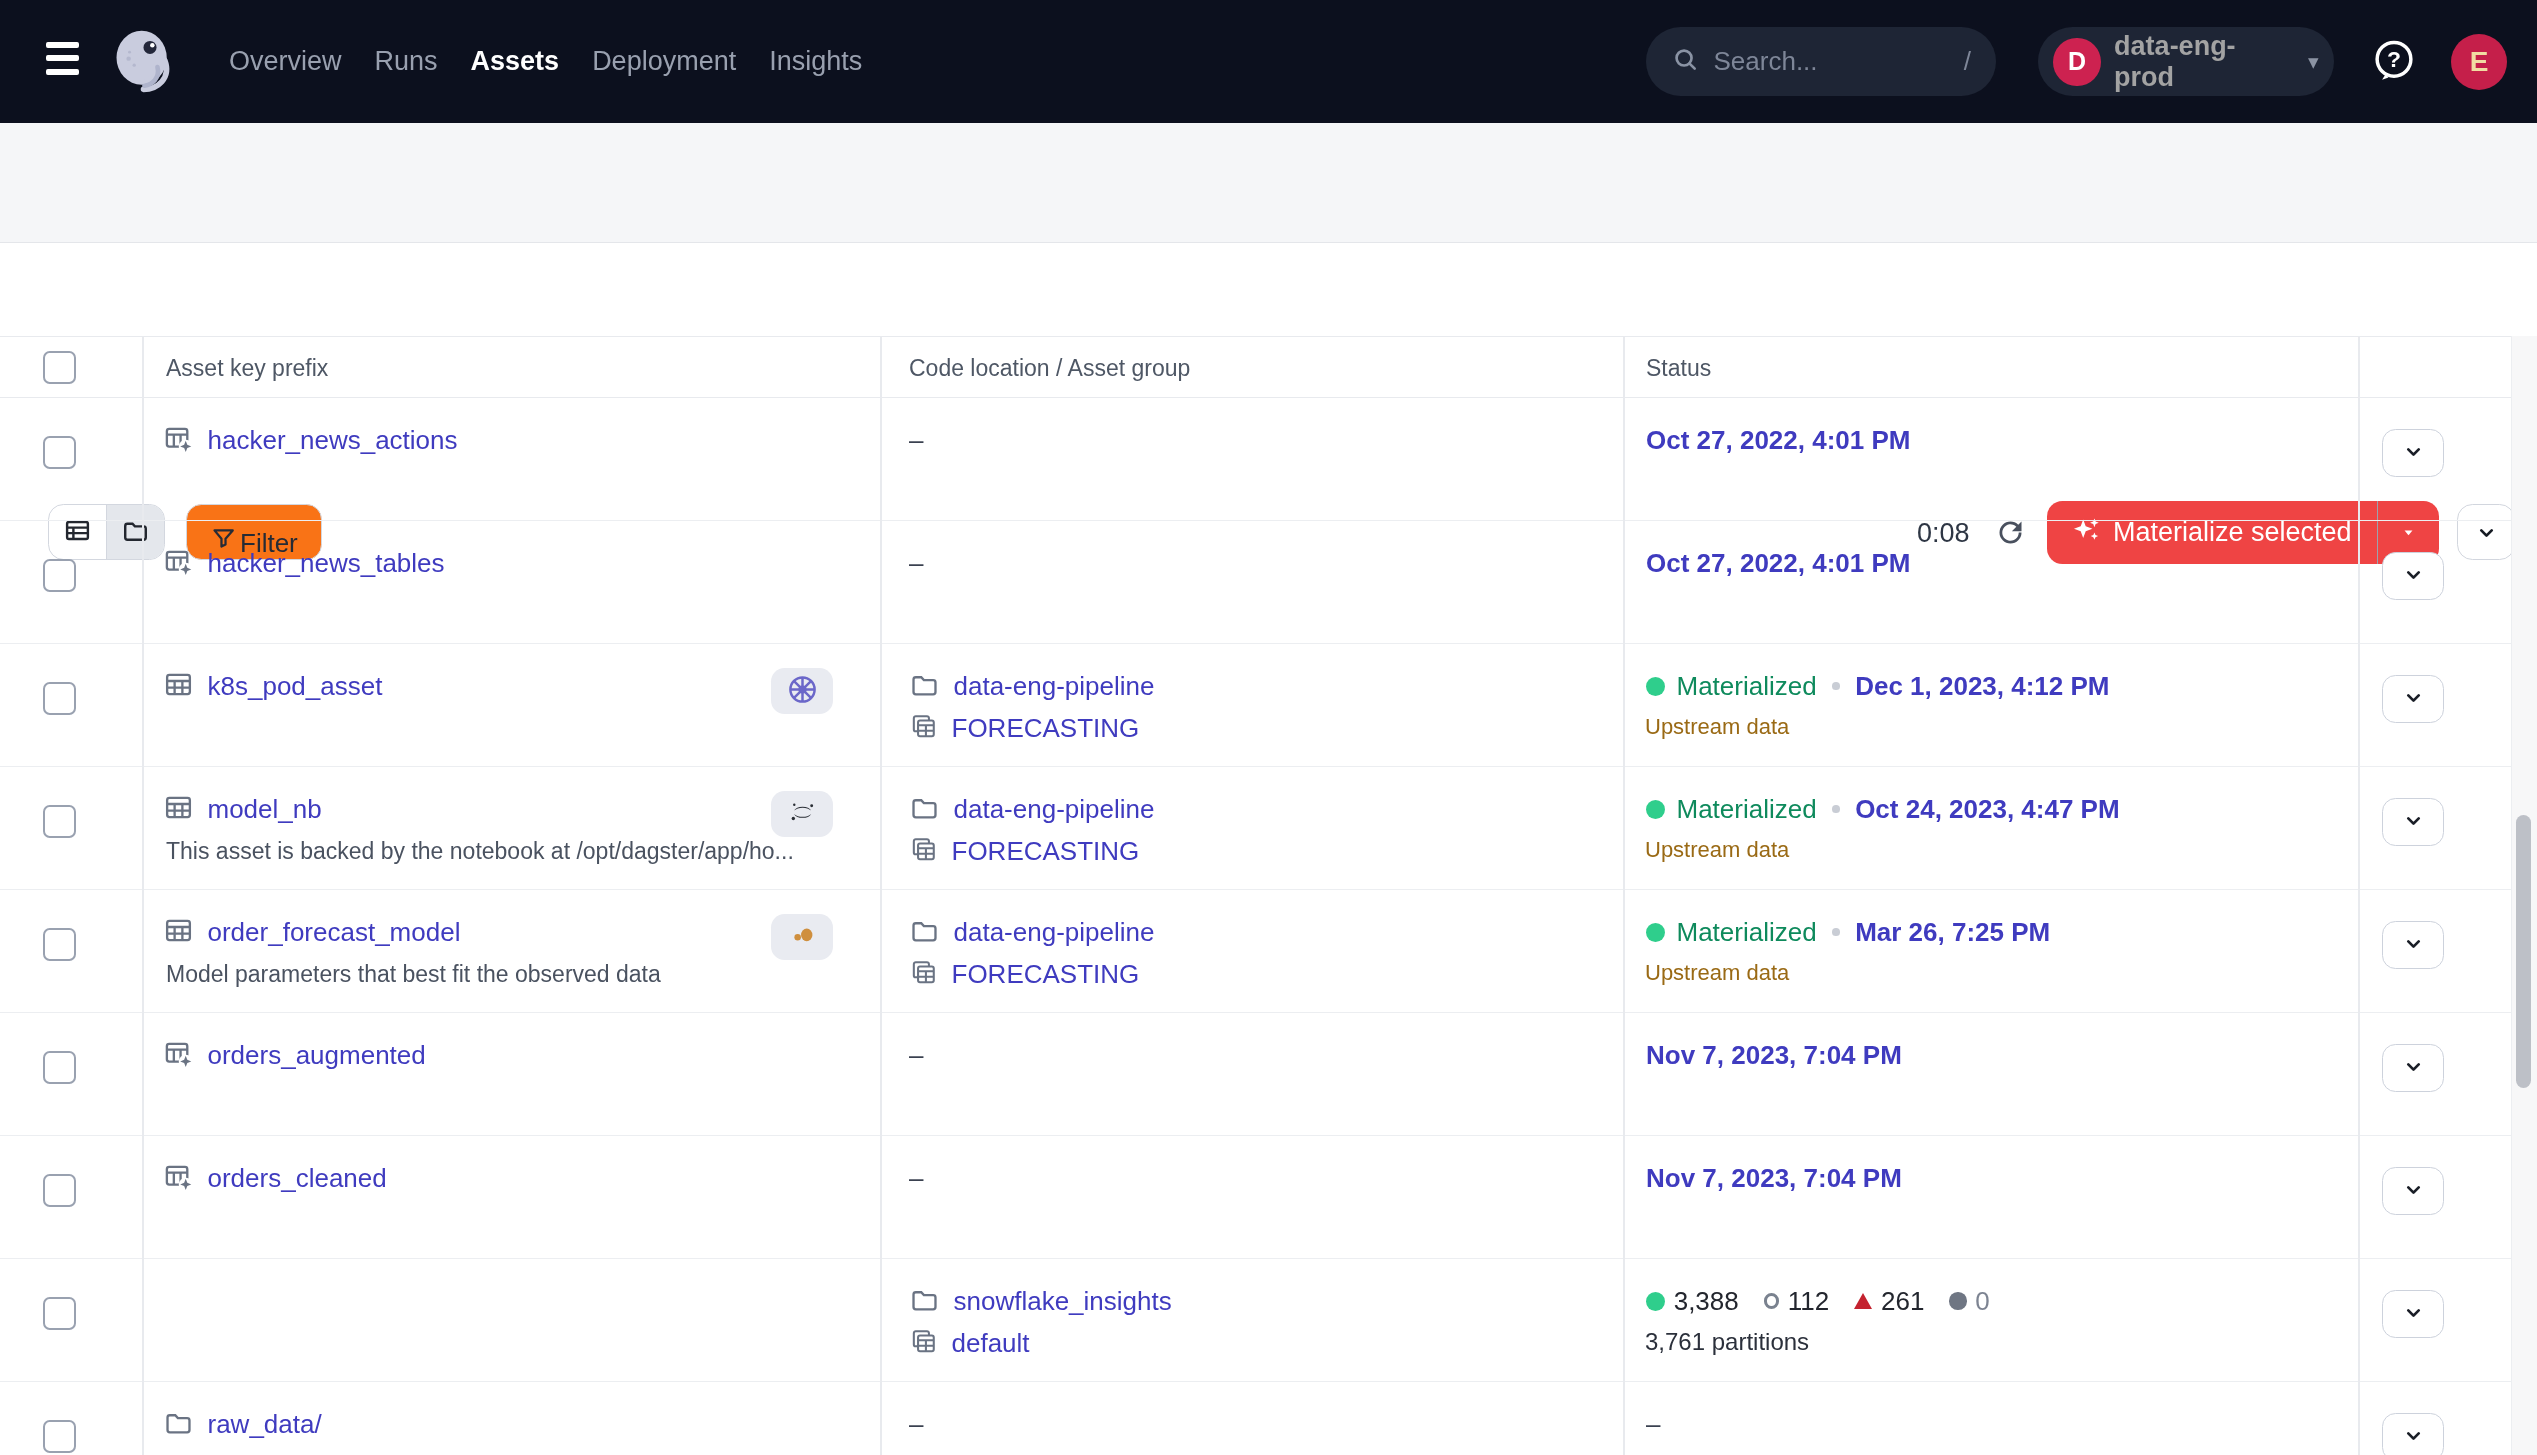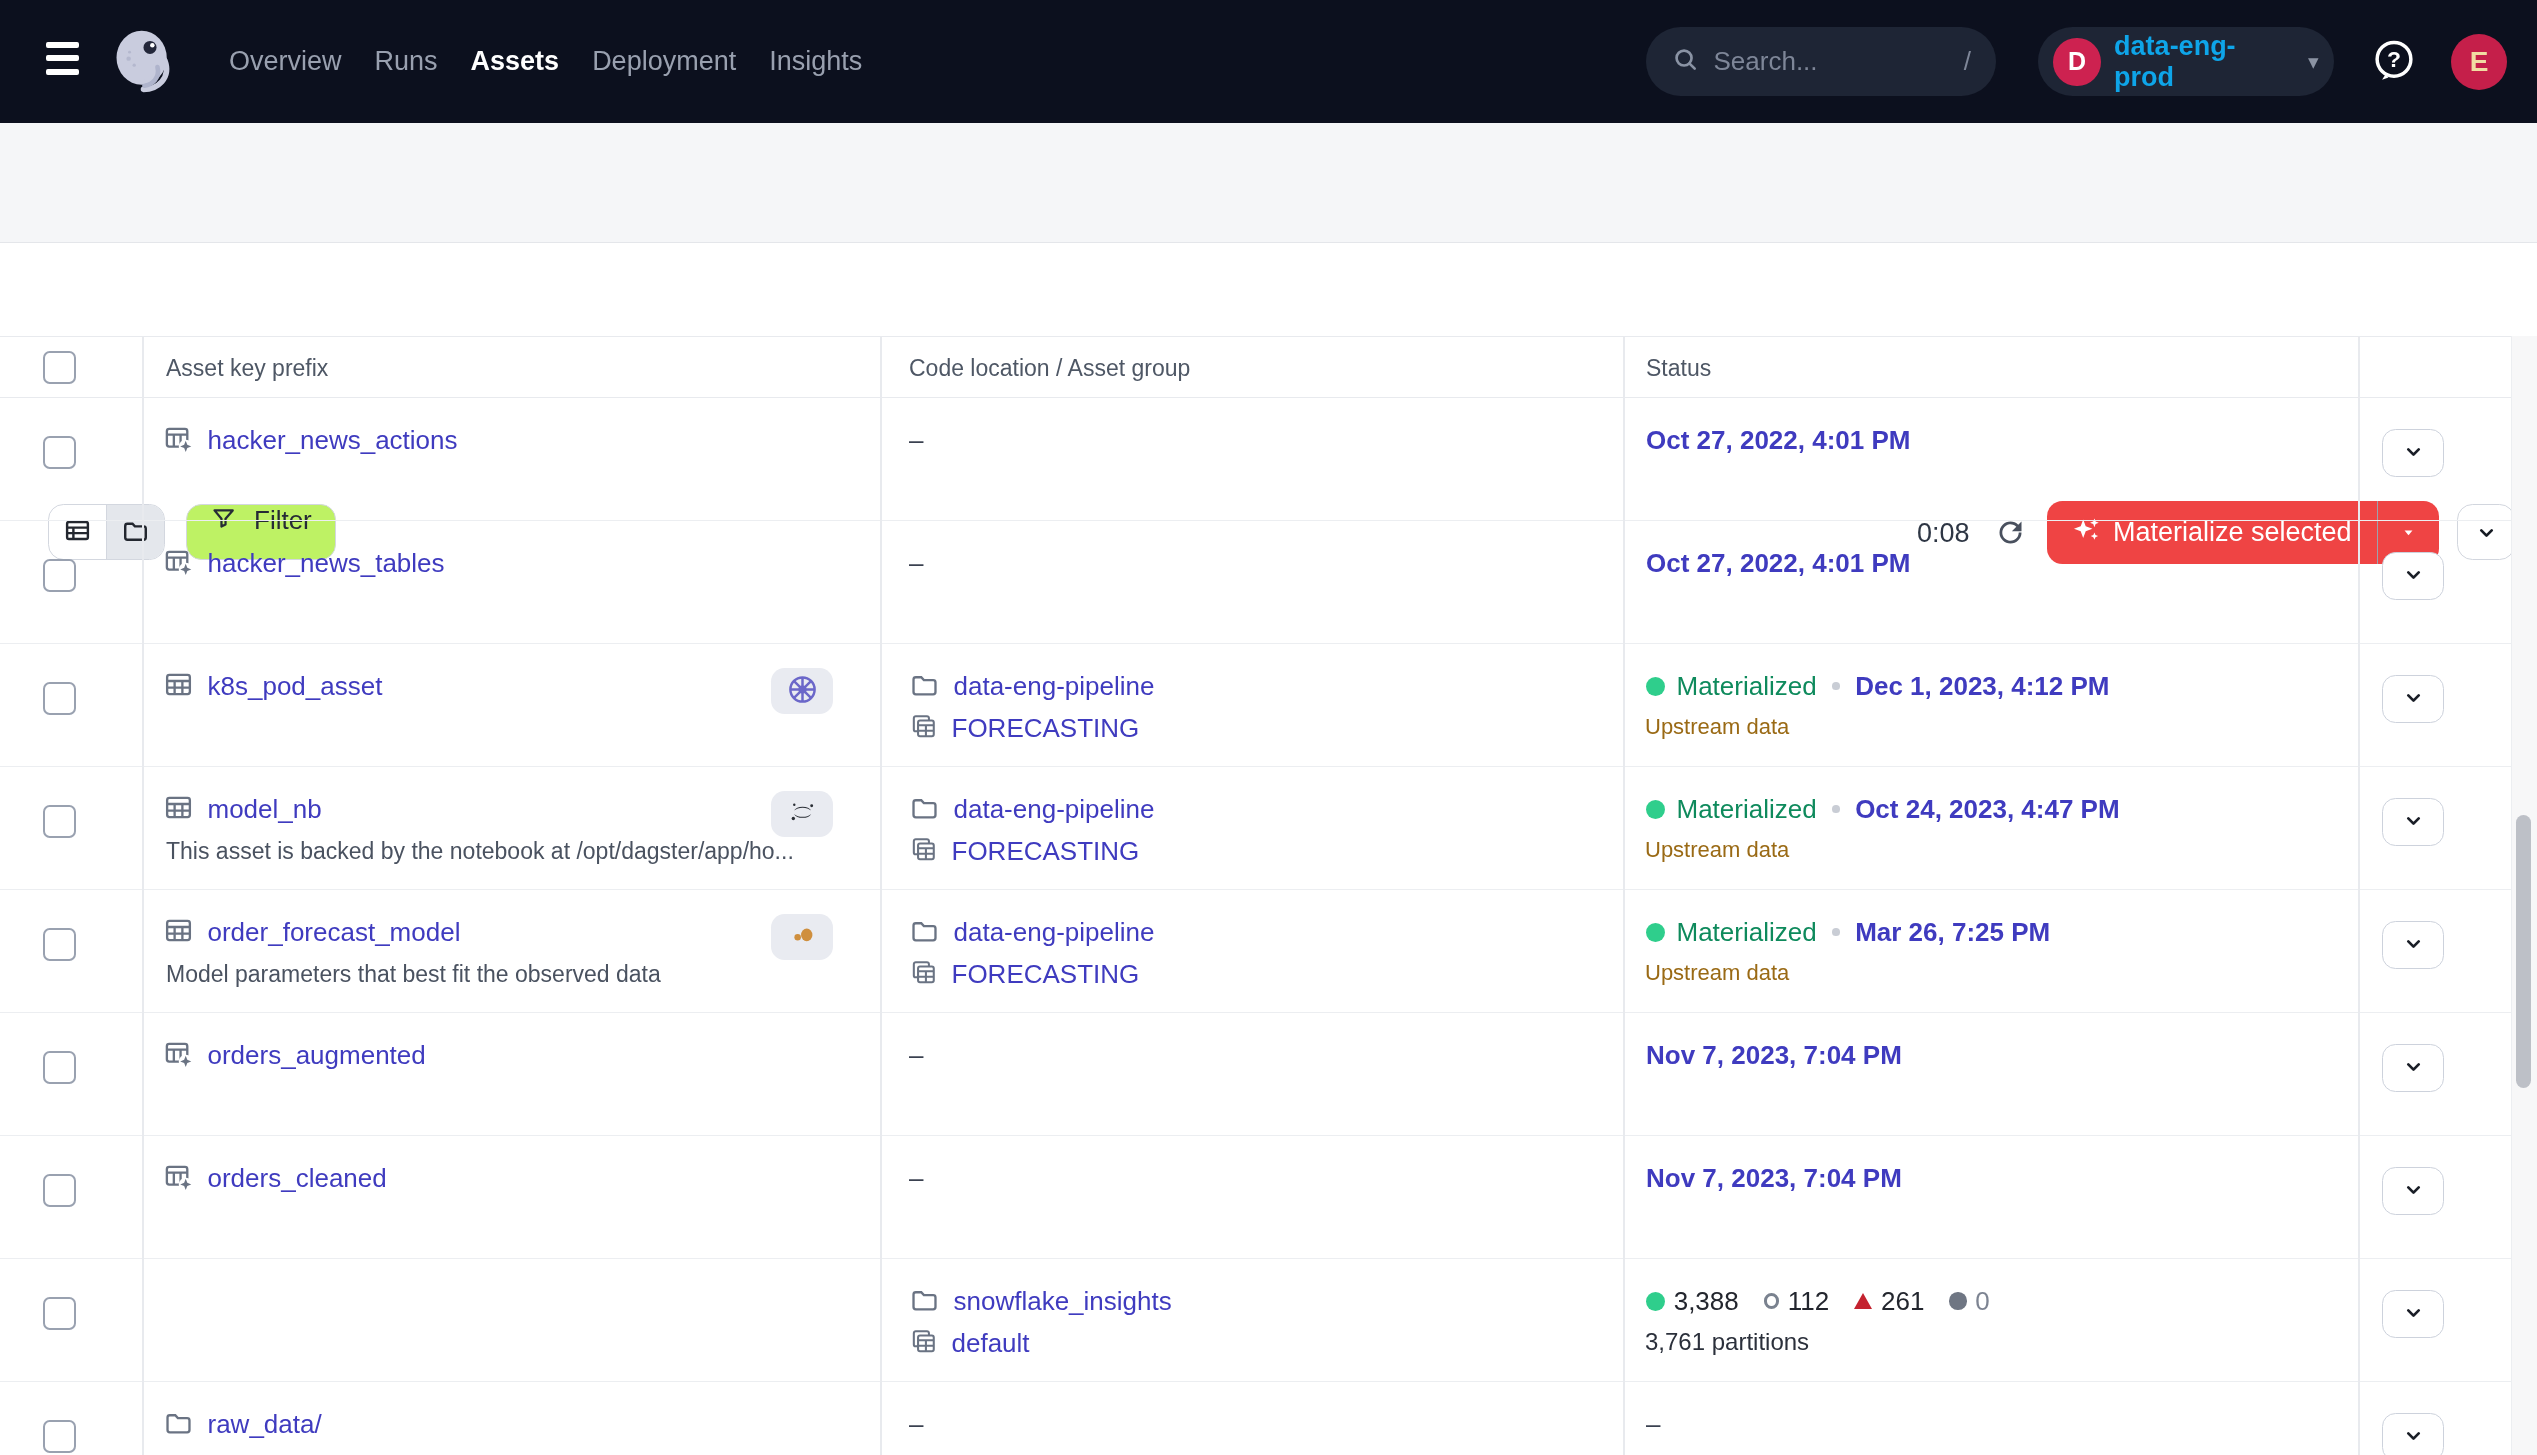--- a/index.html
+++ b/index.html
@@ -18,21 +18,21 @@
   .navitem{font-size:27px;color:#99A0AF;font-weight:500;cursor:pointer;}
   .navitem.active{color:#fff;font-weight:700;}
   .searchpill{position:absolute;left:1646px;top:27px;width:350px;height:69px;background:#1E2535;
     border-radius:35px;display:flex;align-items:center;padding:0 25px;}
   .searchpill .ph{color:#7E8698;font-size:26px;margin-left:13.5px;flex:1;}
   .searchpill .slash{color:#7E8698;font-size:26px;}
   .orgpill{position:absolute;left:2038px;top:27px;width:296px;height:69px;background:#1E2535;
     border-radius:35px;display:flex;align-items:center;padding:0 15.4px;gap:13.5px;cursor:pointer;}
   .orgbadge{width:48px;height:48px;border-radius:50%;background:#CD2250;color:#fff;font-size:25px;
     font-weight:700;display:flex;align-items:center;justify-content:center;}
-  .orgname{color:#0ea5e9;font-size:27px;font-weight:600;}
+  .orgname{color:#a3a3a3;font-size:27px;font-weight:600;}
   .orgcaret{color:#8B93A3;font-size:21px;margin-left:1.9px;}
   .helpbtn{position:absolute;left:2372px;top:38px;width:44px;height:44px;cursor:pointer;}
   .avatar{position:absolute;left:2451px;top:34px;width:56px;height:56px;border-radius:50%;
     background:#C51F4A;color:#F1DCA2;font-size:28px;font-weight:700;display:flex;align-items:center;
     justify-content:center;cursor:pointer;}
   
   .pageband{position:absolute;left:0;top:123px;width:2538px;height:120px;background:#F5F6F8;
     border-bottom:1.9px solid #E4E6EA;}
   .pagetitle{position:absolute;left:87px;top:159px;font-size:38px;font-weight:700;color:#161A23;}
   .lineagelink{position:absolute;right:356px;top:165px;display:flex;align-items:center;gap:11.5px;
@@ -41,21 +41,21 @@
     border:1.9px solid #D6D9DF;border-radius:15.4px;display:flex;align-items:center;gap:11.5px;
     padding:0 25px;font-size:26px;color:#21252E;cursor:pointer;}
   
   .toolbar{position:absolute;left:0;top:243px;width:2538px;height:93px;background:#fff;}
   .segctl{position:absolute;left:48px;top:261px;width:117px;height:56px;border:1.9px solid #D3D7DF;
     border-radius:15.4px;display:flex;overflow:hidden;background:#fff;}
   .seg{flex:1;display:flex;align-items:center;justify-content:center;cursor:pointer;}
   .seg.sel{background:#E4E7EC;}
   .seg:first-child{border-right:1.9px solid #D3D7DF;}
   .filterbtn{position:absolute;left:186px;top:261px;height:56px;border:1.9px solid #D3D7DF;
-    border-radius:15.4px;background:#bef264;display:flex;align-items:flex-start;gap:17px;padding:0 23px;
+    border-radius:15.4px;background:#f97316;display:flex;align-items:flex-end;gap:3px;padding:0 23px;
     font-size:26px;color:#262B35;cursor:pointer;}
   .filterinput{position:absolute;left:350px;top:259px;width:765px;height:62px;border:1.9px solid #C9CED8;
     border-radius:15.4px;font-size:26px;padding:0 23px;color:#262B35;outline:none;
     font-family:"Liberation Sans","DejaVu Sans",sans-serif;}
   .filterinput::placeholder{color:#8E96A7;}
   .timer{position:absolute;left:1917px;top:275px;font-size:27px;color:#2E3644;}
   .refreshbtn{position:absolute;left:1994px;top:273px;width:33px;height:33px;cursor:pointer;}
   .matbtn{position:absolute;left:2047px;top:258px;width:392px;height:63px;background:#ef4444;
     border-radius:15.4px;display:flex;align-items:center;color:#fff;cursor:pointer;}
   .matmain{flex:1;display:flex;align-items:center;justify-content:center;gap:11.5px;font-size:27px;}

